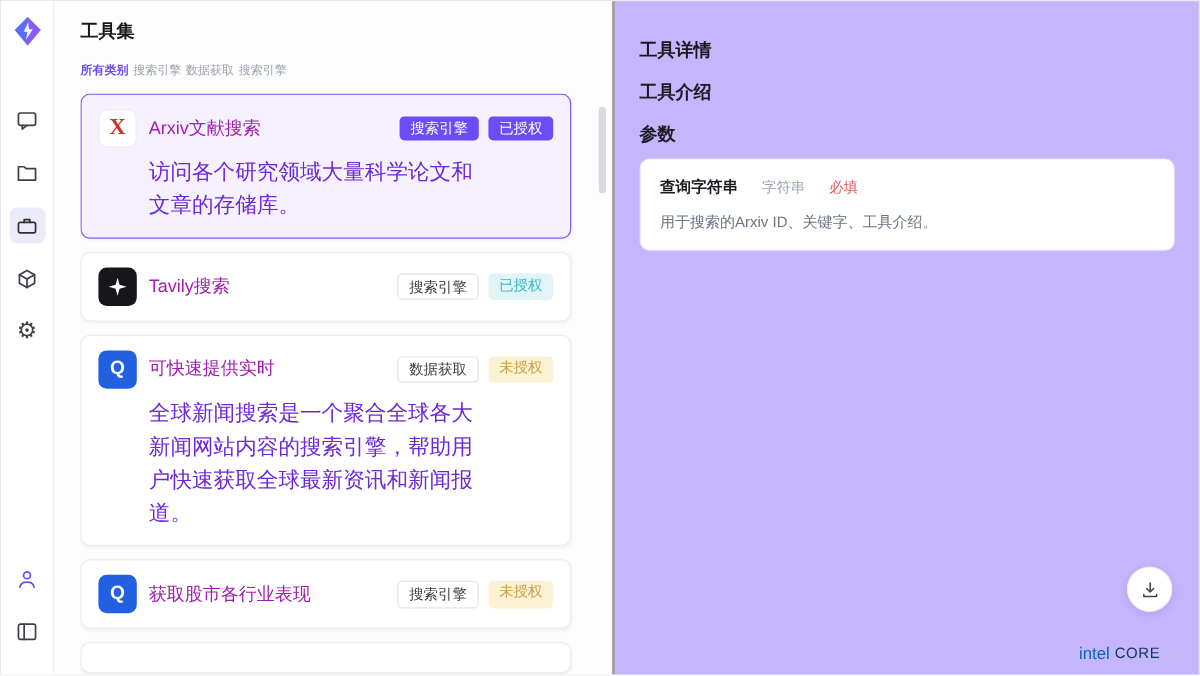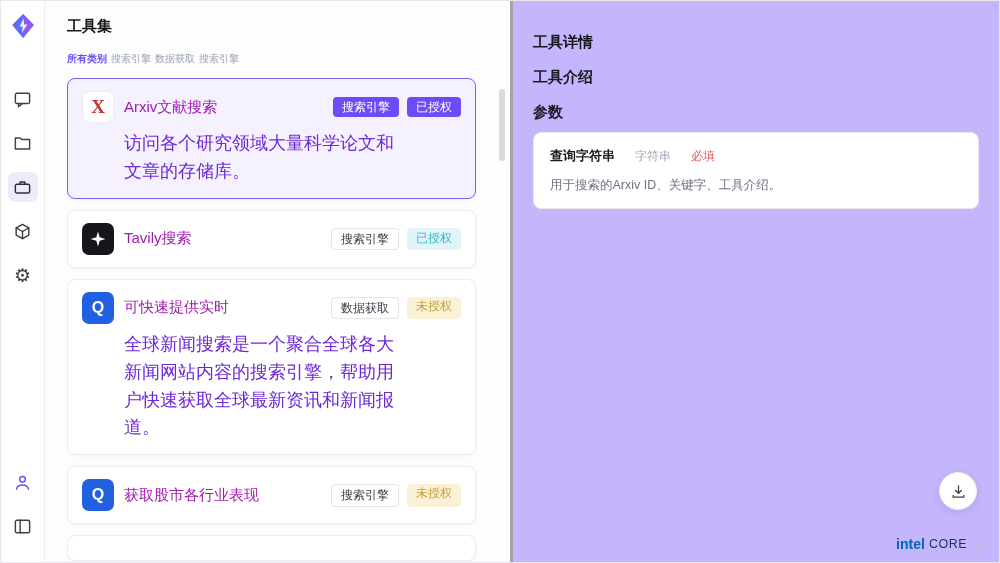--- a/index.html
+++ b/index.html
@@ -86,21 +86,21 @@
     position:absolute; right:22px; bottom:52px; width:38px; height:38px;
     border-radius:50%; background:#fff; border:1px solid #ececf1;
     box-shadow:0 2px 8px rgba(20,20,40,.10); display:grid; place-items:center;
     color:#3f3f46; cursor:pointer;
   }
   .fab svg { width:17px; height:17px; }
   .intel-badge {
     position:absolute; right:18px; bottom:10px; display:flex; align-items:center; gap:4px;
     font-size:14px;
   }
-  .intel-word { color:#0068b5; font-weight:bold; letter-spacing:0; }
+  .intel-word { color:#0068b5; font-weight:normal; letter-spacing:0; }
   .core-word  { color:#12355e; font-weight:normal; font-size:12.5px; letter-spacing:.5px; }
   .core-tag { width:10px; height:8px; border:1px solid #b9c3cf; border-radius:1px; margin-top:6px; }
 
   svg.stroke { fill:none; stroke:currentColor; stroke-width:1.8; stroke-linecap:round; stroke-linejoin:round; }
   .gear-glyph { font-size:19px; line-height:1; font-family:"DejaVu Sans", sans-serif; }
 </style>
 </head>
 <body>
 
 <div class="app">

